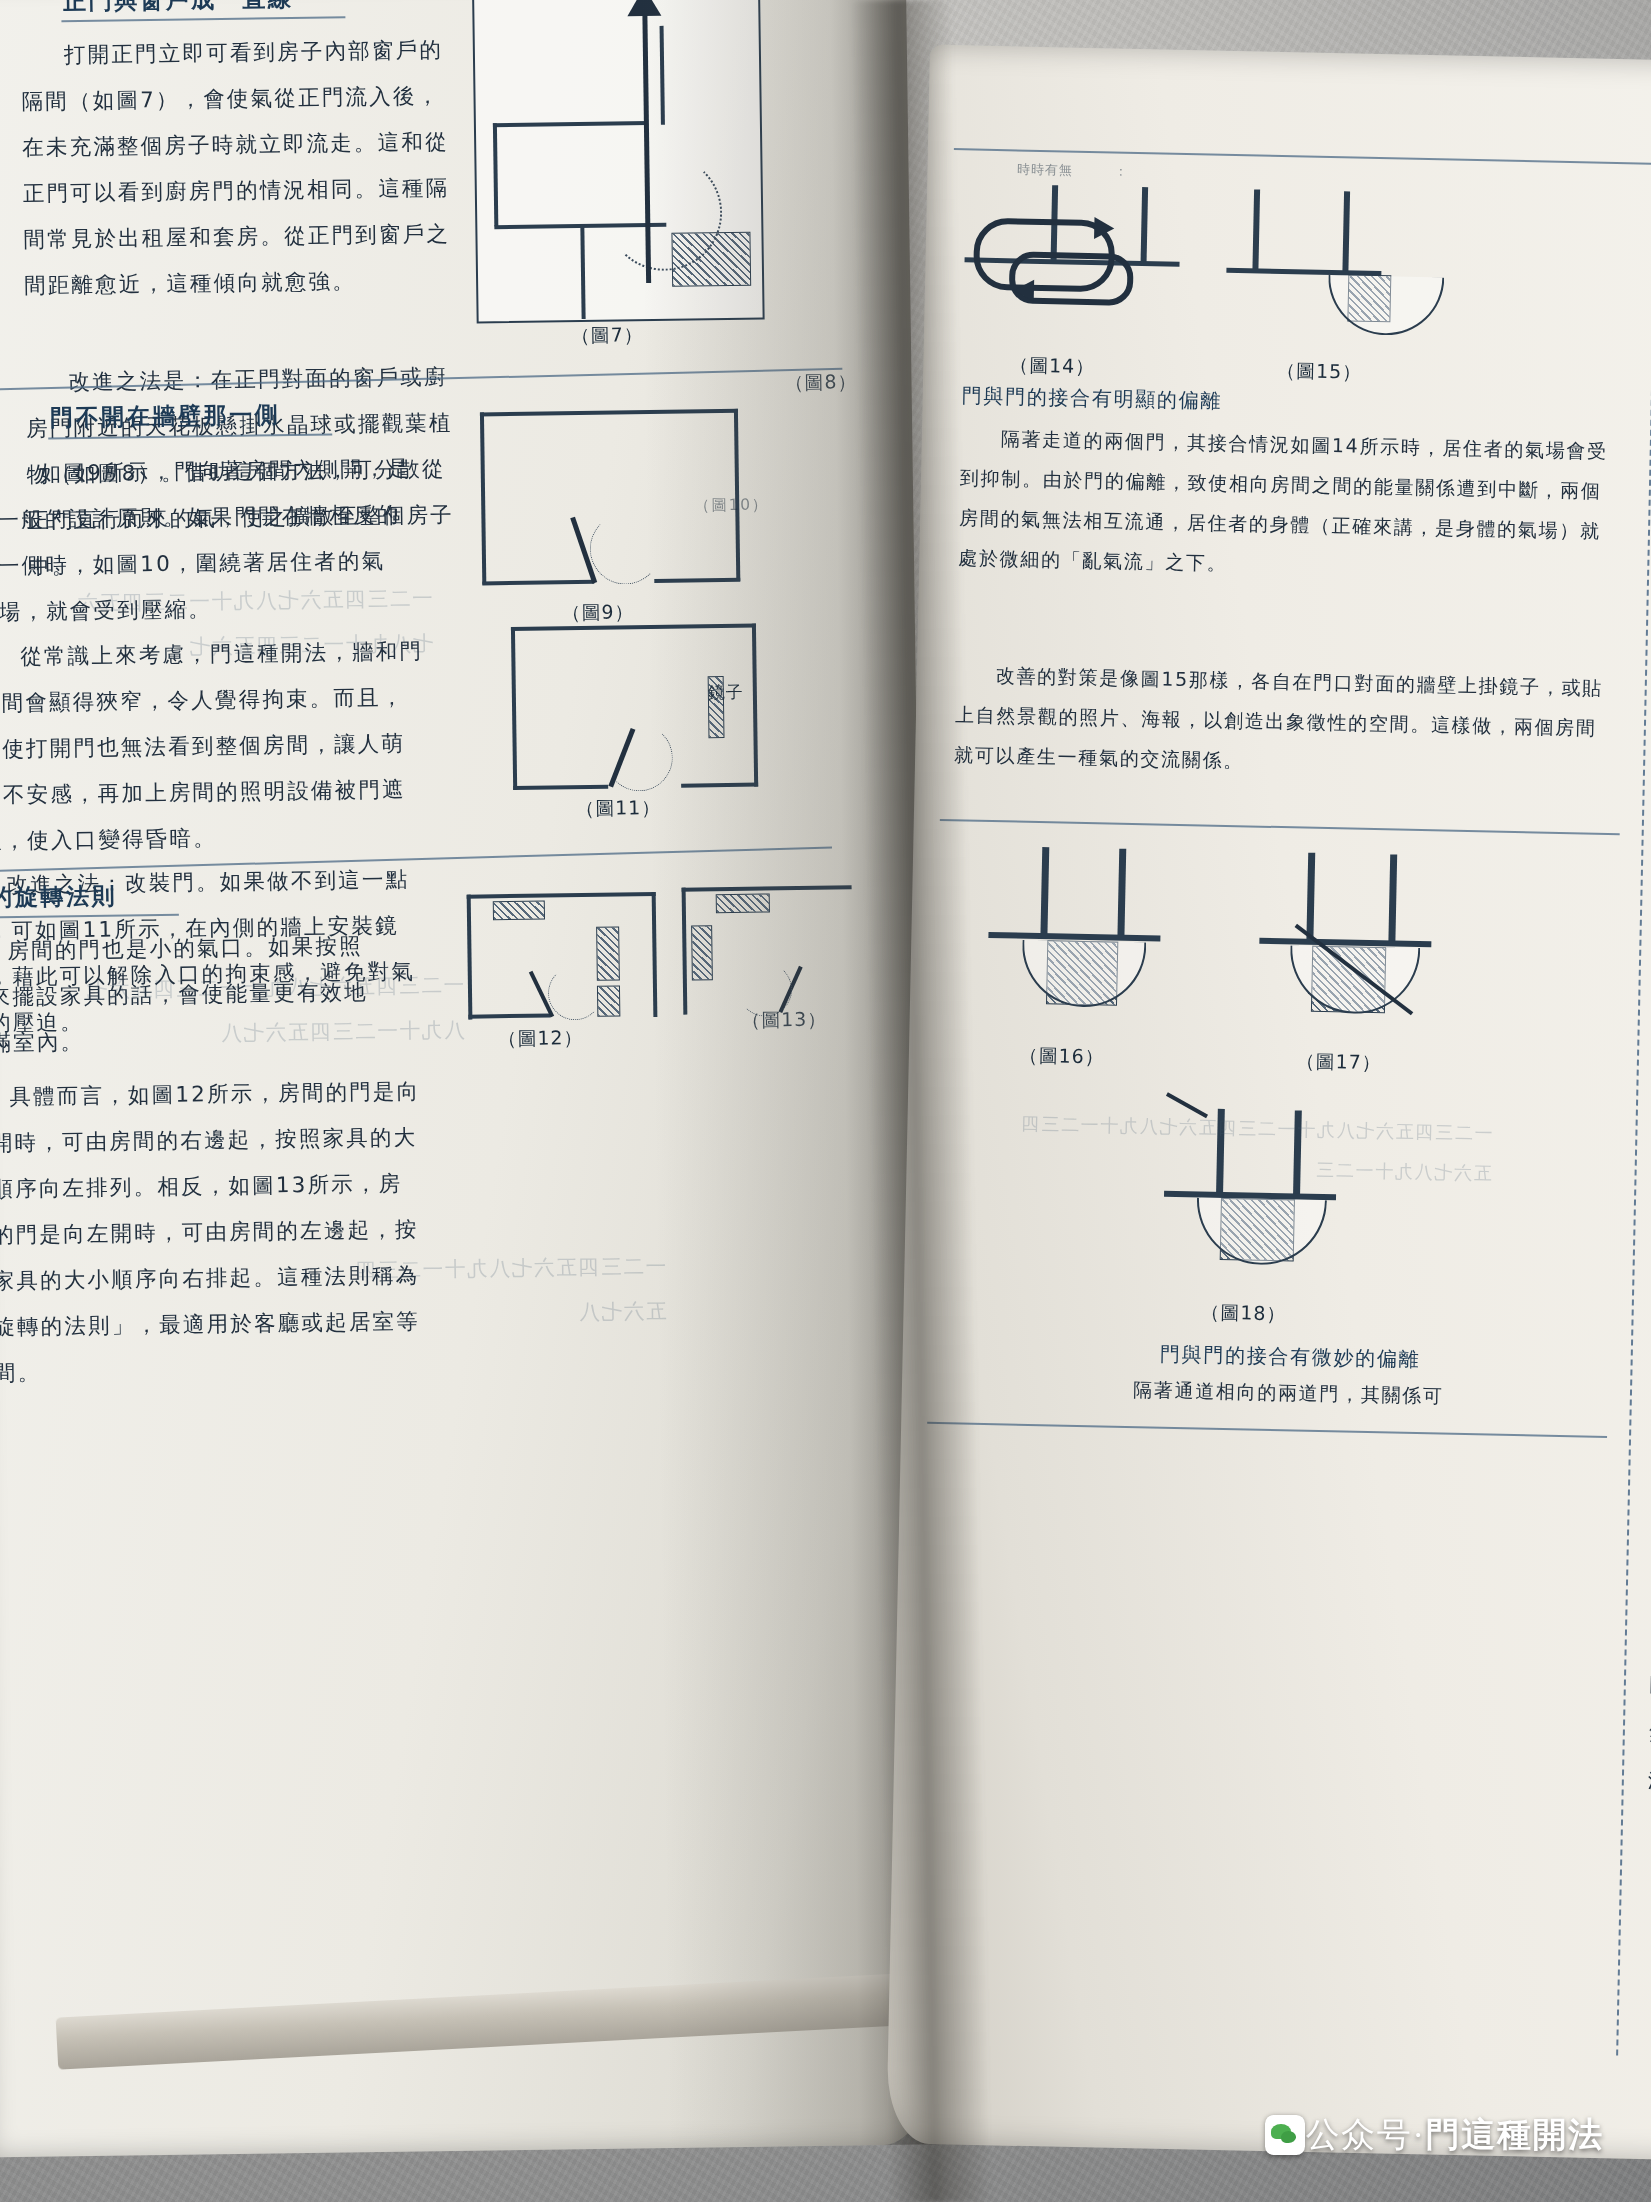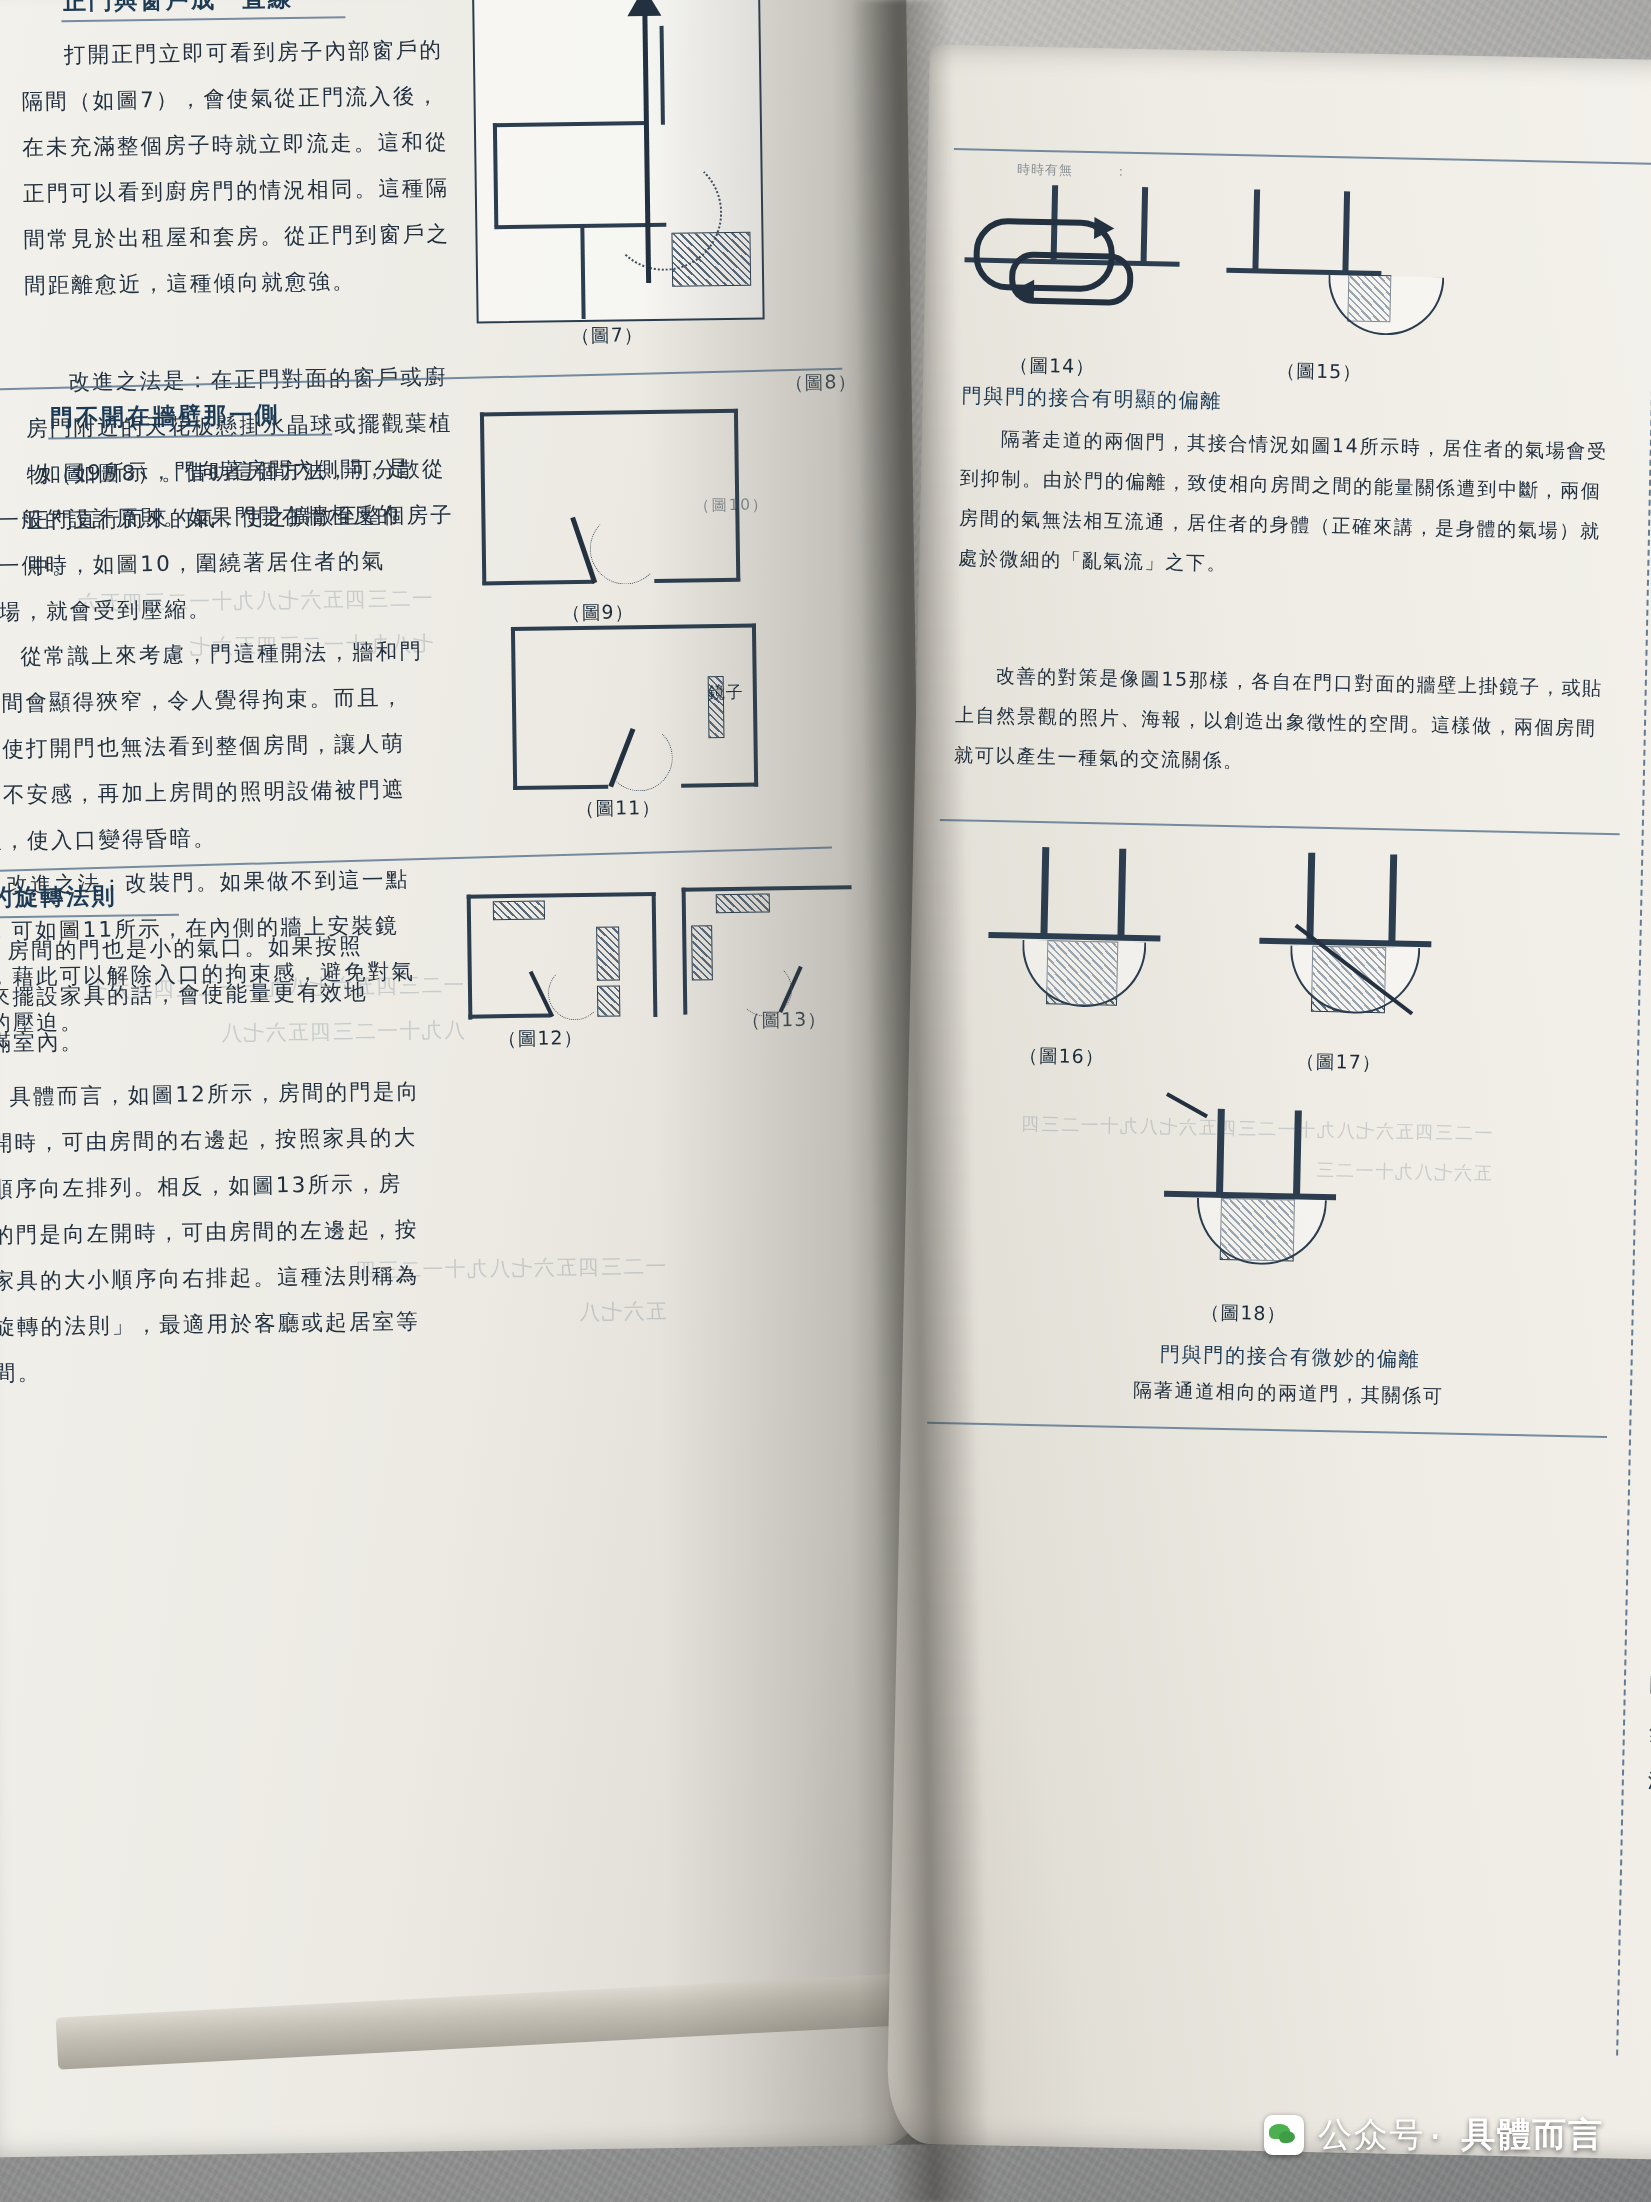--- a/index.html
+++ b/index.html
@@ -186,26 +186,26 @@
     font-family: "DejaVu Sans", sans-serif;
     pointer-events: none;
   }
   
   .watermark {
     position: absolute;
     right: 48px;
     bottom: 45px;
     display: flex;
     align-items: center;
-    gap: 14px;
+    gap: 0;
     color: #ffffff;
     text-shadow: 0 1.7px 5.2px rgba(0,0,0,0.55);
     font-size: 34px;
     letter-spacing: 1.7px;
-    font-family: Liberation Mono, monospace;
+    font-family: Liberation Serif, serif;
   }
   .wm-logo {
     width: 40px; height: 40px;
     border-radius: 8.6px;
     background: #ffffff;
     position: relative;
     box-shadow: 0 1.7px 5.2px rgba(0,0,0,0.4);
   }
   .wm-logo:before, .wm-logo:after {
     content:"";
@@ -398,16 +398,16 @@
         <div>沙</div>
       </div>
     </div>
 
     <div class="gutter"></div>
   </div>
 
   <div class="watermark">
     <span class="wm-logo"></span>
     <span>公众号·</span>
-    <span class="wm-strong">具體而言</span>
+    <span class="wm-strong">門這種開法</span>
   </div>
 </div>
 
 
 </body></html>

